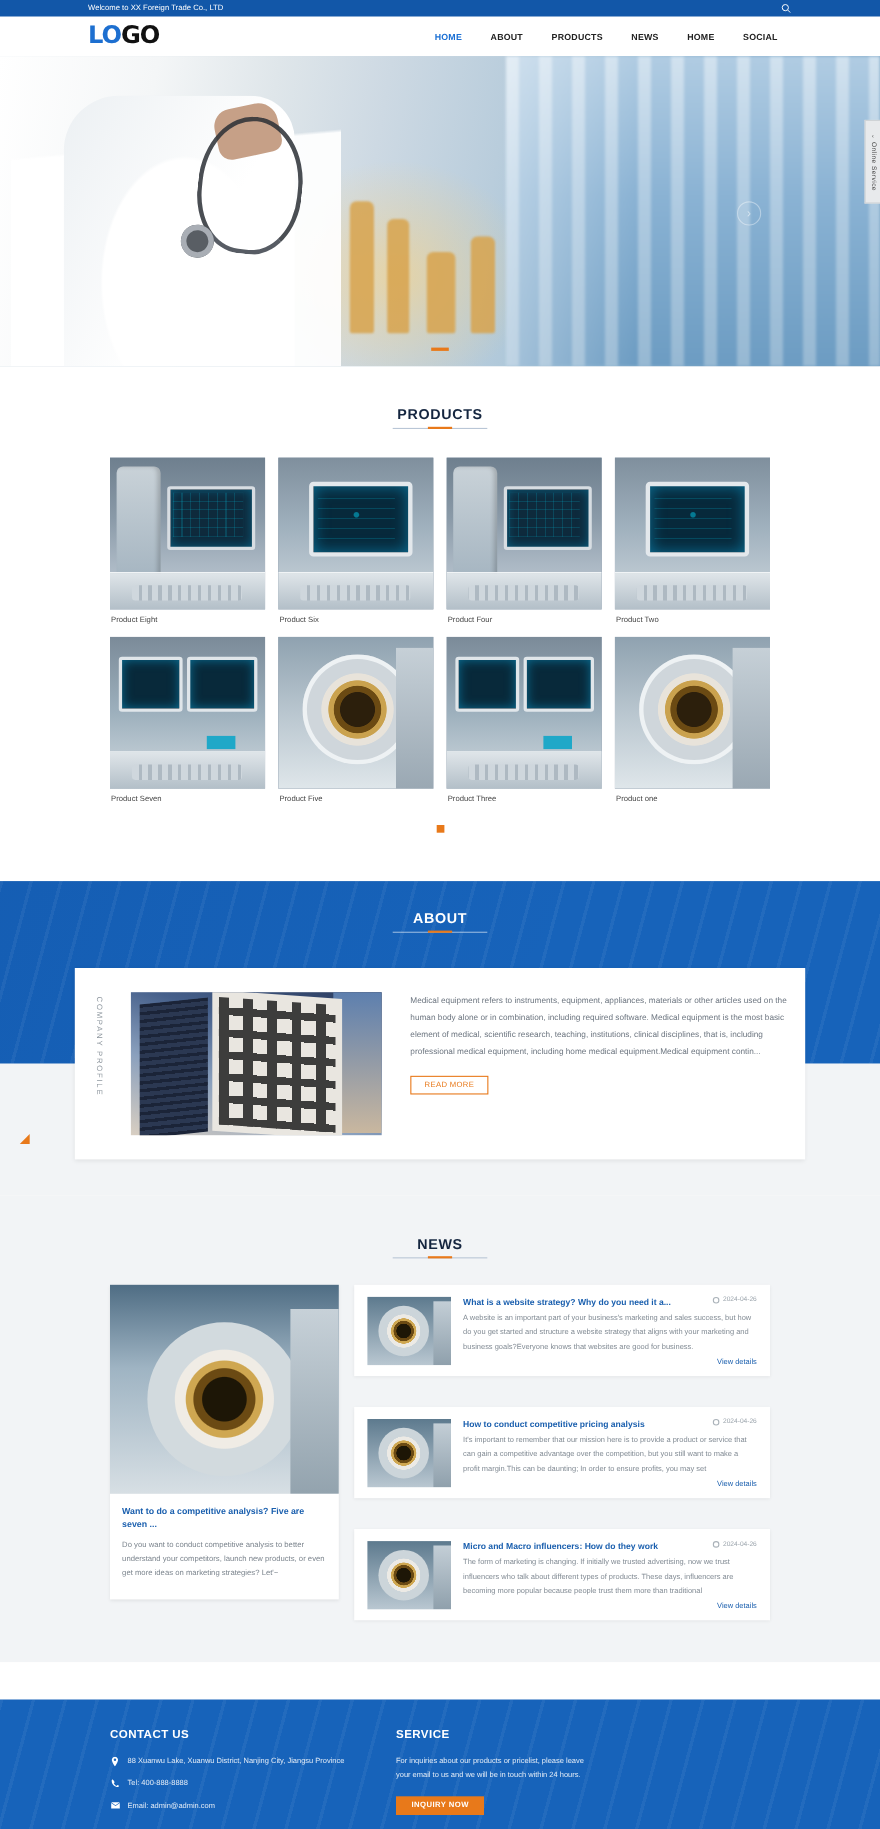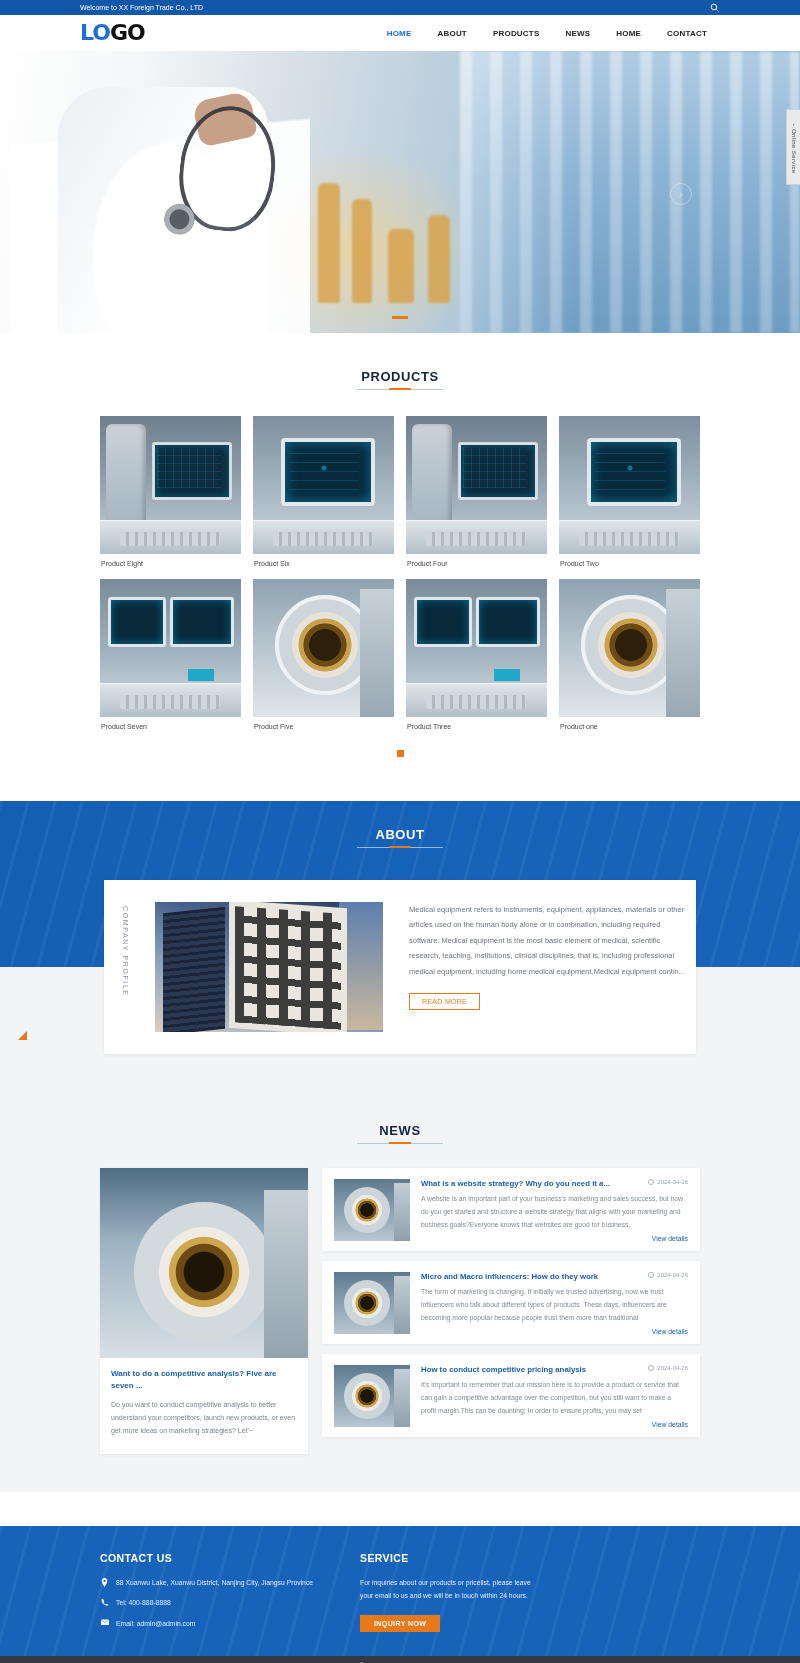--- a/index.html
+++ b/index.html
@@ -275,21 +275,21 @@
   .about-band:after{
     content:""; position:absolute; inset:0;
     background:
       repeating-linear-gradient(105deg, rgba(255,255,255,.05) 0 3px, transparent 3px 26px);
   }
   .about-lower {
     position:absolute; top:166px; left:0; width:800px; height:120px; background:#f2f4f6;
   }
   .about-inner { position:relative; z-index:3; }
   .about-card {
-    width:592px; margin:32px auto 0; background:#fff;
+    width:664px; margin:32px auto 0; background:#fff;
     padding:22px 8px 22px 18px; display:flex; gap:26px; align-items:flex-start;
     box-shadow: 0 1px 4px rgba(0,0,0,.08);
     min-height:170px;
   }
   .about-vlabel {
     writing-mode: vertical-rl; text-orientation: mixed;
     font-size:7px; letter-spacing:1.6px; color:#8b949c; padding-top:4px;
     height:110px;
   }
   .about-img {
@@ -350,21 +350,21 @@
   .news-feature-img .cab2{
     position:absolute; right:0; top:22px; width:44px; height:168px;
     background: linear-gradient(180deg,#c7d1d8,#93a3ae);
   }
   .news-feature-body { padding:10px 11px 16px; }
   .news-feature-title {
     font-size:8px; color:#1a5fae; font-weight:bold; line-height:1.5; padding-bottom:7px;
   }
   .news-feature-desc { font-size:7px; line-height:1.85; color:#7b848d; }
 
-  .news-list { flex:1; display:flex; flex-direction:column; gap:10px; }
+  .news-list { flex:1; display:flex; flex-direction:column; gap:28px; }
   .news-item {
     background:#fff; display:flex; gap:11px; padding:11px 12px 9px;
     box-shadow:0 1px 3px rgba(0,0,0,.07); position:relative;
   }
   .news-thumb {
     width:76px; height:62px; flex:none; position:relative; overflow:hidden;
     background: linear-gradient(180deg,#5d7a8e,#b9c7d1);
   }
   .news-thumb .ct3{
     position:absolute; left:10px; top:8px; width:46px; height:46px; border-radius:50%;
@@ -445,21 +445,21 @@
   <div class="header-inner">
     <div class="logo">
       <span class="lo">LO</span><span class="go">GO</span>
     </div>
     <nav class="nav">
       <a href="#" class="active">HOME</a>
       <a href="#">ABOUT</a>
       <a href="#">PRODUCTS</a>
       <a href="#">NEWS</a>
       <a href="#">HOME</a>
-      <a href="#">CONTACT</a>
+      <a href="#">SOCIAL</a>
     </nav>
   </div>
 </div>
 
 <div class="hero">
   <div class="hero-bg"></div>
   <div class="corridor"></div>
   <div class="people">
     <div class="person p1"></div>
       <div class="person p2"></div>
@@ -632,45 +632,45 @@
         </div>
       </article>
 
       <article class="news-item">
         <div class="news-thumb">
           <div class="ct3"></div>
             <div class="cab3"></div>
         </div>
         <div class="news-main">
           <div class="news-head">
-            <div class="news-title">Micro and Macro influencers: How do they work</div>
+            <div class="news-title">How to conduct competitive pricing analysis</div>
             <div class="news-date">
               <span class="clock"></span>
               <span>2024-04-26</span>
             </div>
           </div>
-          <div class="news-desc">The form of marketing is changing. If initially we trusted advertising, now we trust influencers who talk about different types of products. These days, influencers are becoming more popular because people trust them more than traditional</div>
+          <div class="news-desc">It's important to remember that our mission here is to provide a product or service that can gain a competitive advantage over the competition, but you still want to make a profit margin.This can be daunting; In order to ensure profits, you may set</div>
           <div class="news-more">View details</div>
         </div>
       </article>
 
       <article class="news-item">
         <div class="news-thumb">
           <div class="ct3"></div>
             <div class="cab3"></div>
         </div>
         <div class="news-main">
           <div class="news-head">
-            <div class="news-title">How to conduct competitive pricing analysis</div>
+            <div class="news-title">Micro and Macro influencers: How do they work</div>
             <div class="news-date">
               <span class="clock"></span>
               <span>2024-04-26</span>
             </div>
           </div>
-          <div class="news-desc">It's important to remember that our mission here is to provide a product or service that can gain a competitive advantage over the competition, but you still want to make a profit margin.This can be daunting; In order to ensure profits, you may set</div>
+          <div class="news-desc">The form of marketing is changing. If initially we trusted advertising, now we trust influencers who talk about different types of products. These days, influencers are becoming more popular because people trust them more than traditional</div>
           <div class="news-more">View details</div>
         </div>
       </article>
     </div>
   </div>
 </section>
 
 <footer class="footer">
   <div class="footer-inner">
 

